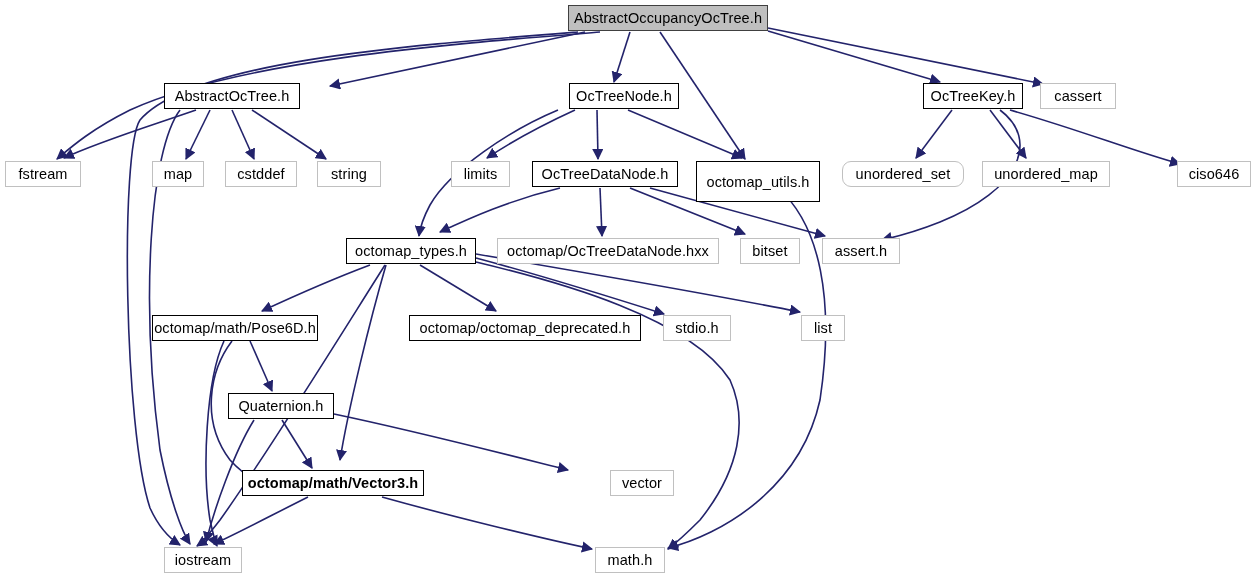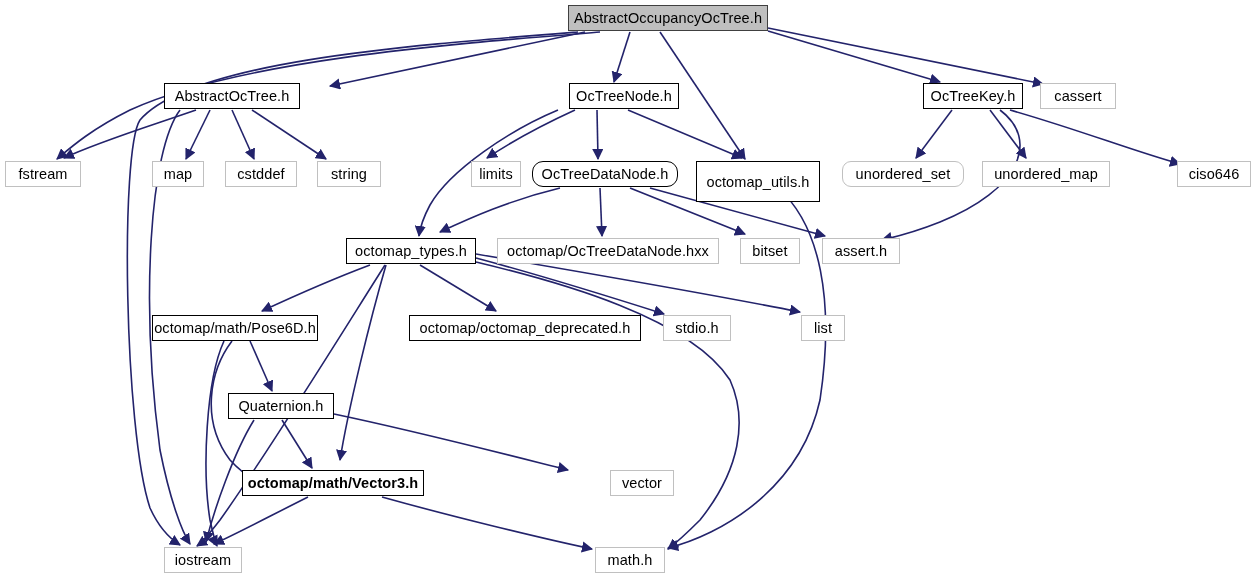--- a/index.html
+++ b/index.html
@@ -124,24 +124,24 @@
       </div>
       <div class="node system" style="left: 152px; top: 161px; width: 52px; height: 26px;">
         <span>map</span>
       </div>
       <div class="node system" style="left: 225px; top: 161px; width: 72px; height: 26px;">
         <span>cstddef</span>
       </div>
       <div class="node system" style="left: 317px; top: 161px; width: 64px; height: 26px;">
         <span>string</span>
       </div>
-      <div class="node system" style="left: 471px; top: 161px; width: 50px; height: 26px; justify-content: center;">
+      <div class="node system" style="left: 451px; top: 161px; width: 59px; height: 26px; justify-content: center;">
         <span>limits</span>
       </div>
-      <div class="node local" style="left: 532px; top: 161px; width: 146px; height: 26px; border-radius: 11px;">
+      <div class="node local" style="left: 532px; top: 161px; width: 146px; height: 26px;">
         <span>OcTreeDataNode.h</span>
       </div>
       <div class="node local" style="left: 696px; top: 161px; width: 124px; height: 41px;">
         <span>octomap_utils.h</span>
       </div>
       <div class="node system" style="left: 842px; top: 161px; width: 122px; height: 26px; border-radius: 9px;">
         <span>unordered_set</span>
       </div>
       <div class="node system" style="left: 982px; top: 161px; width: 128px; height: 26px;">
         <span>unordered_map</span>

